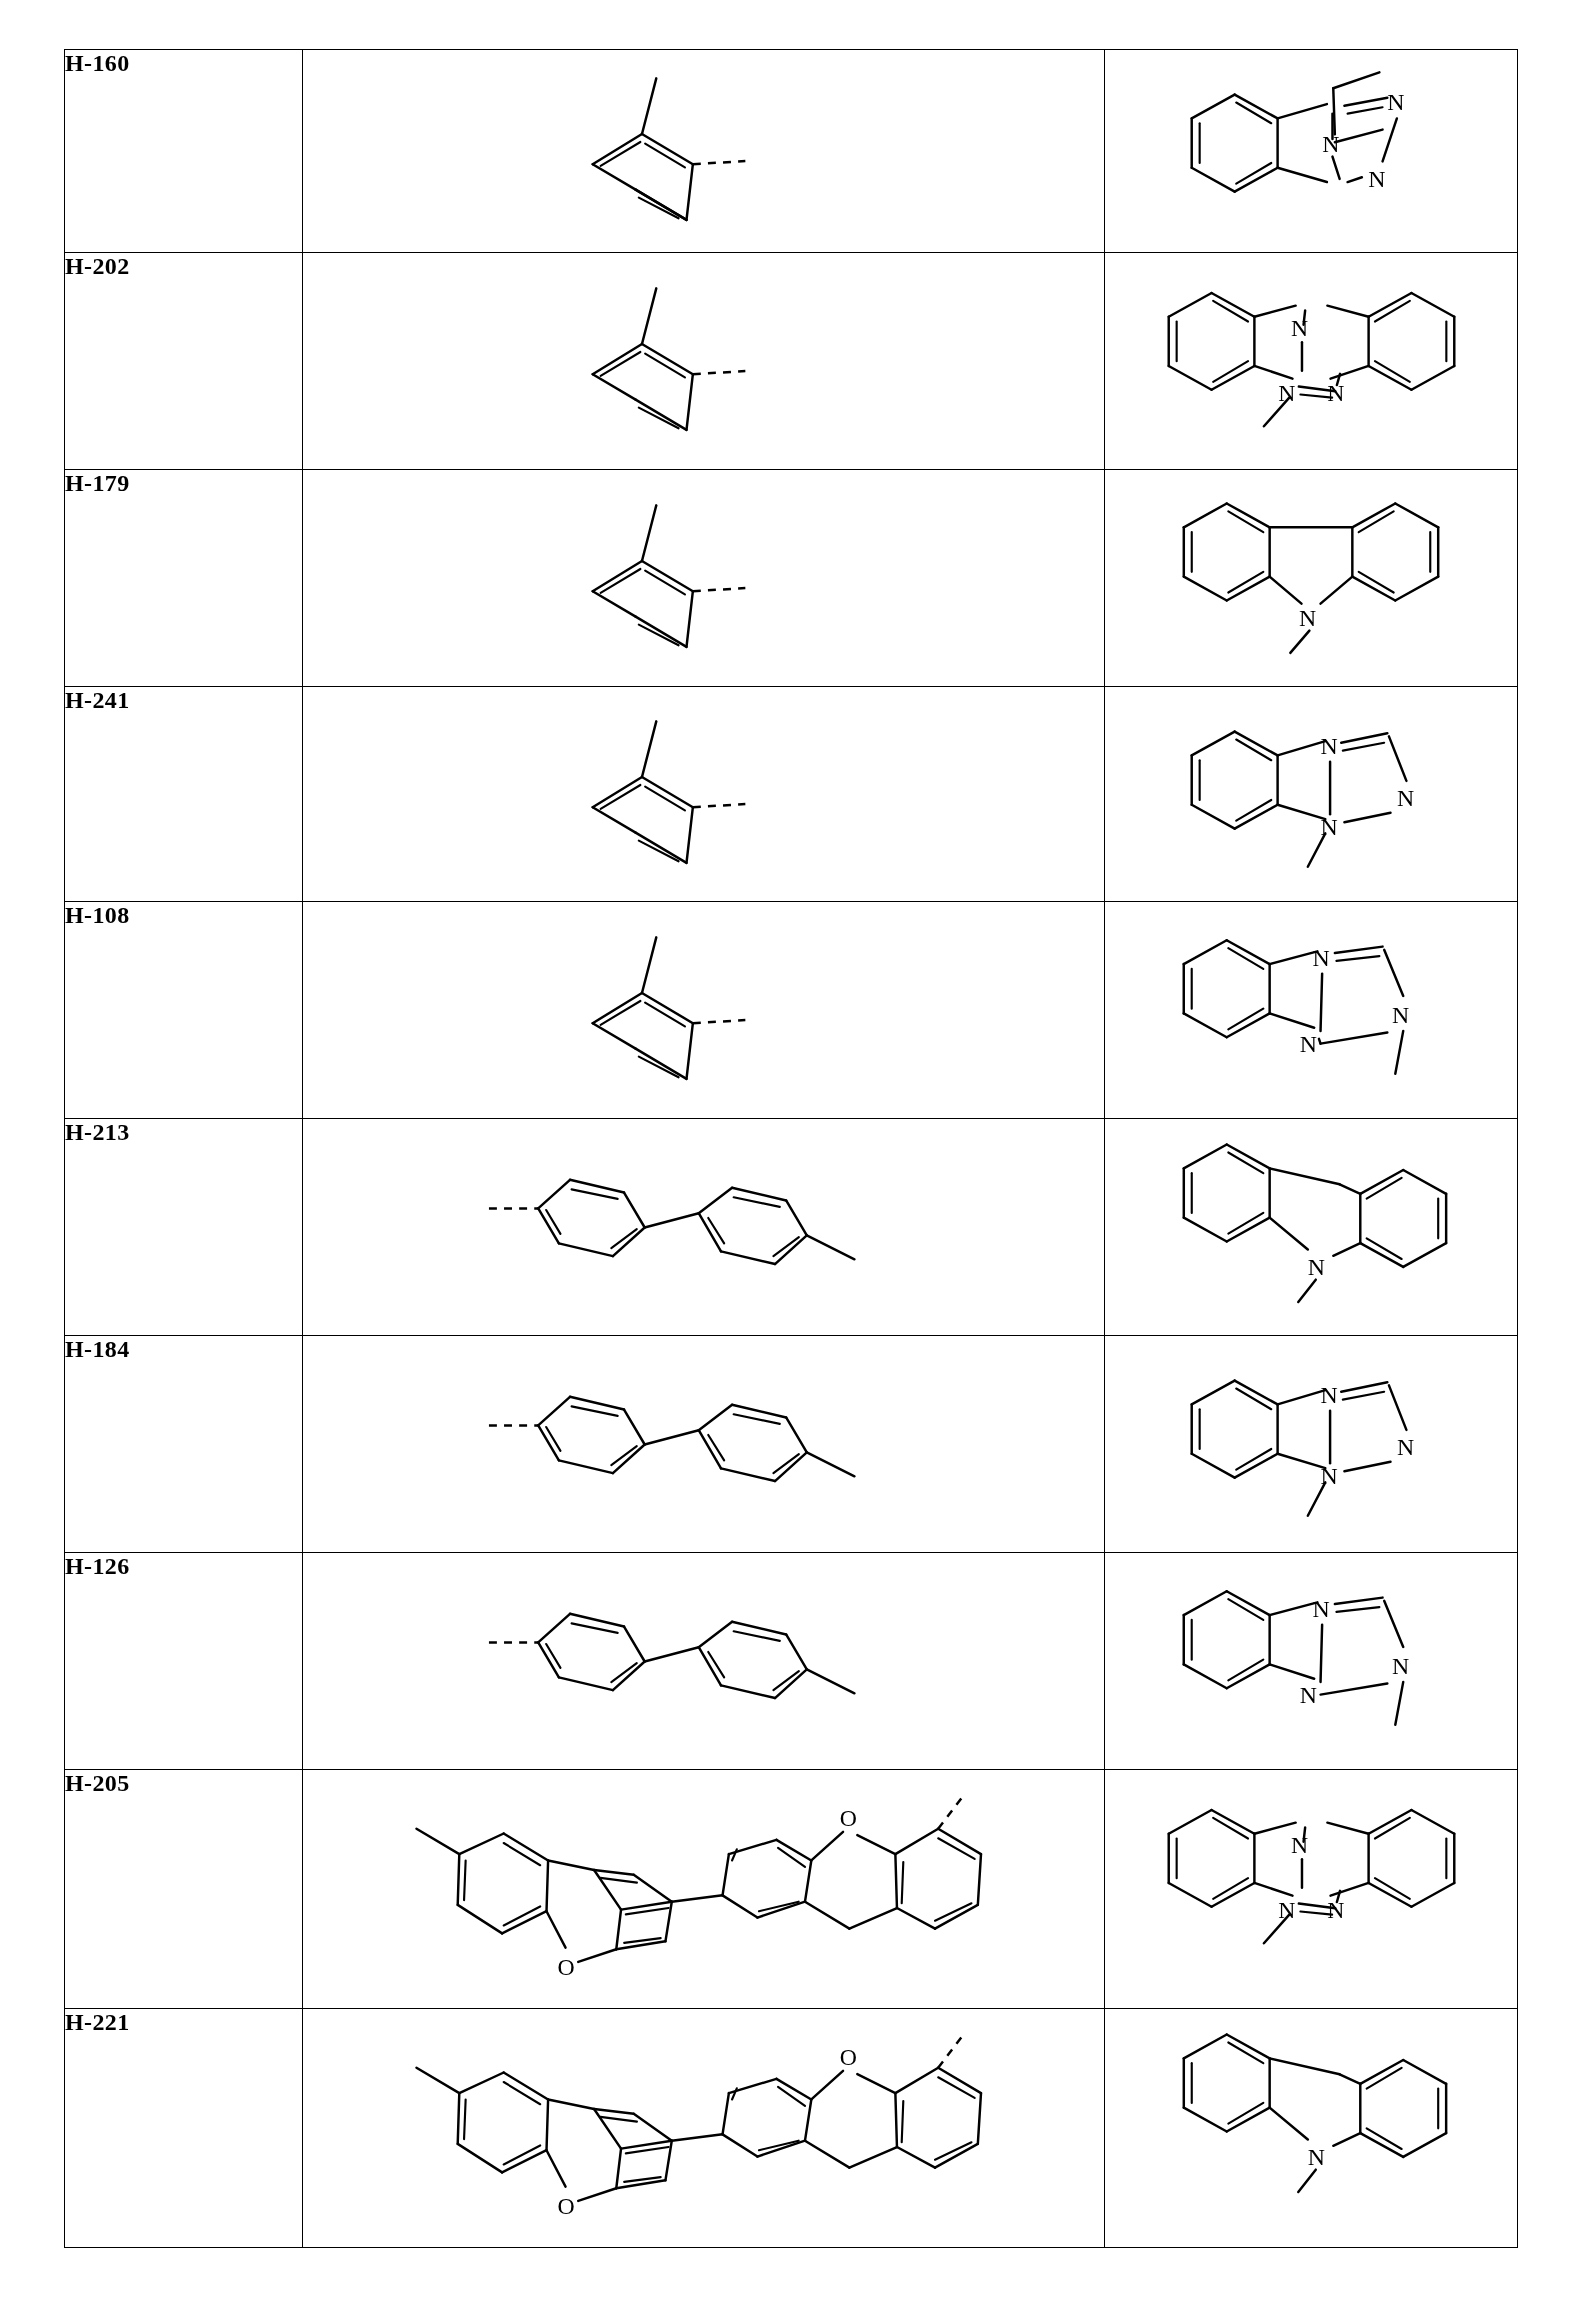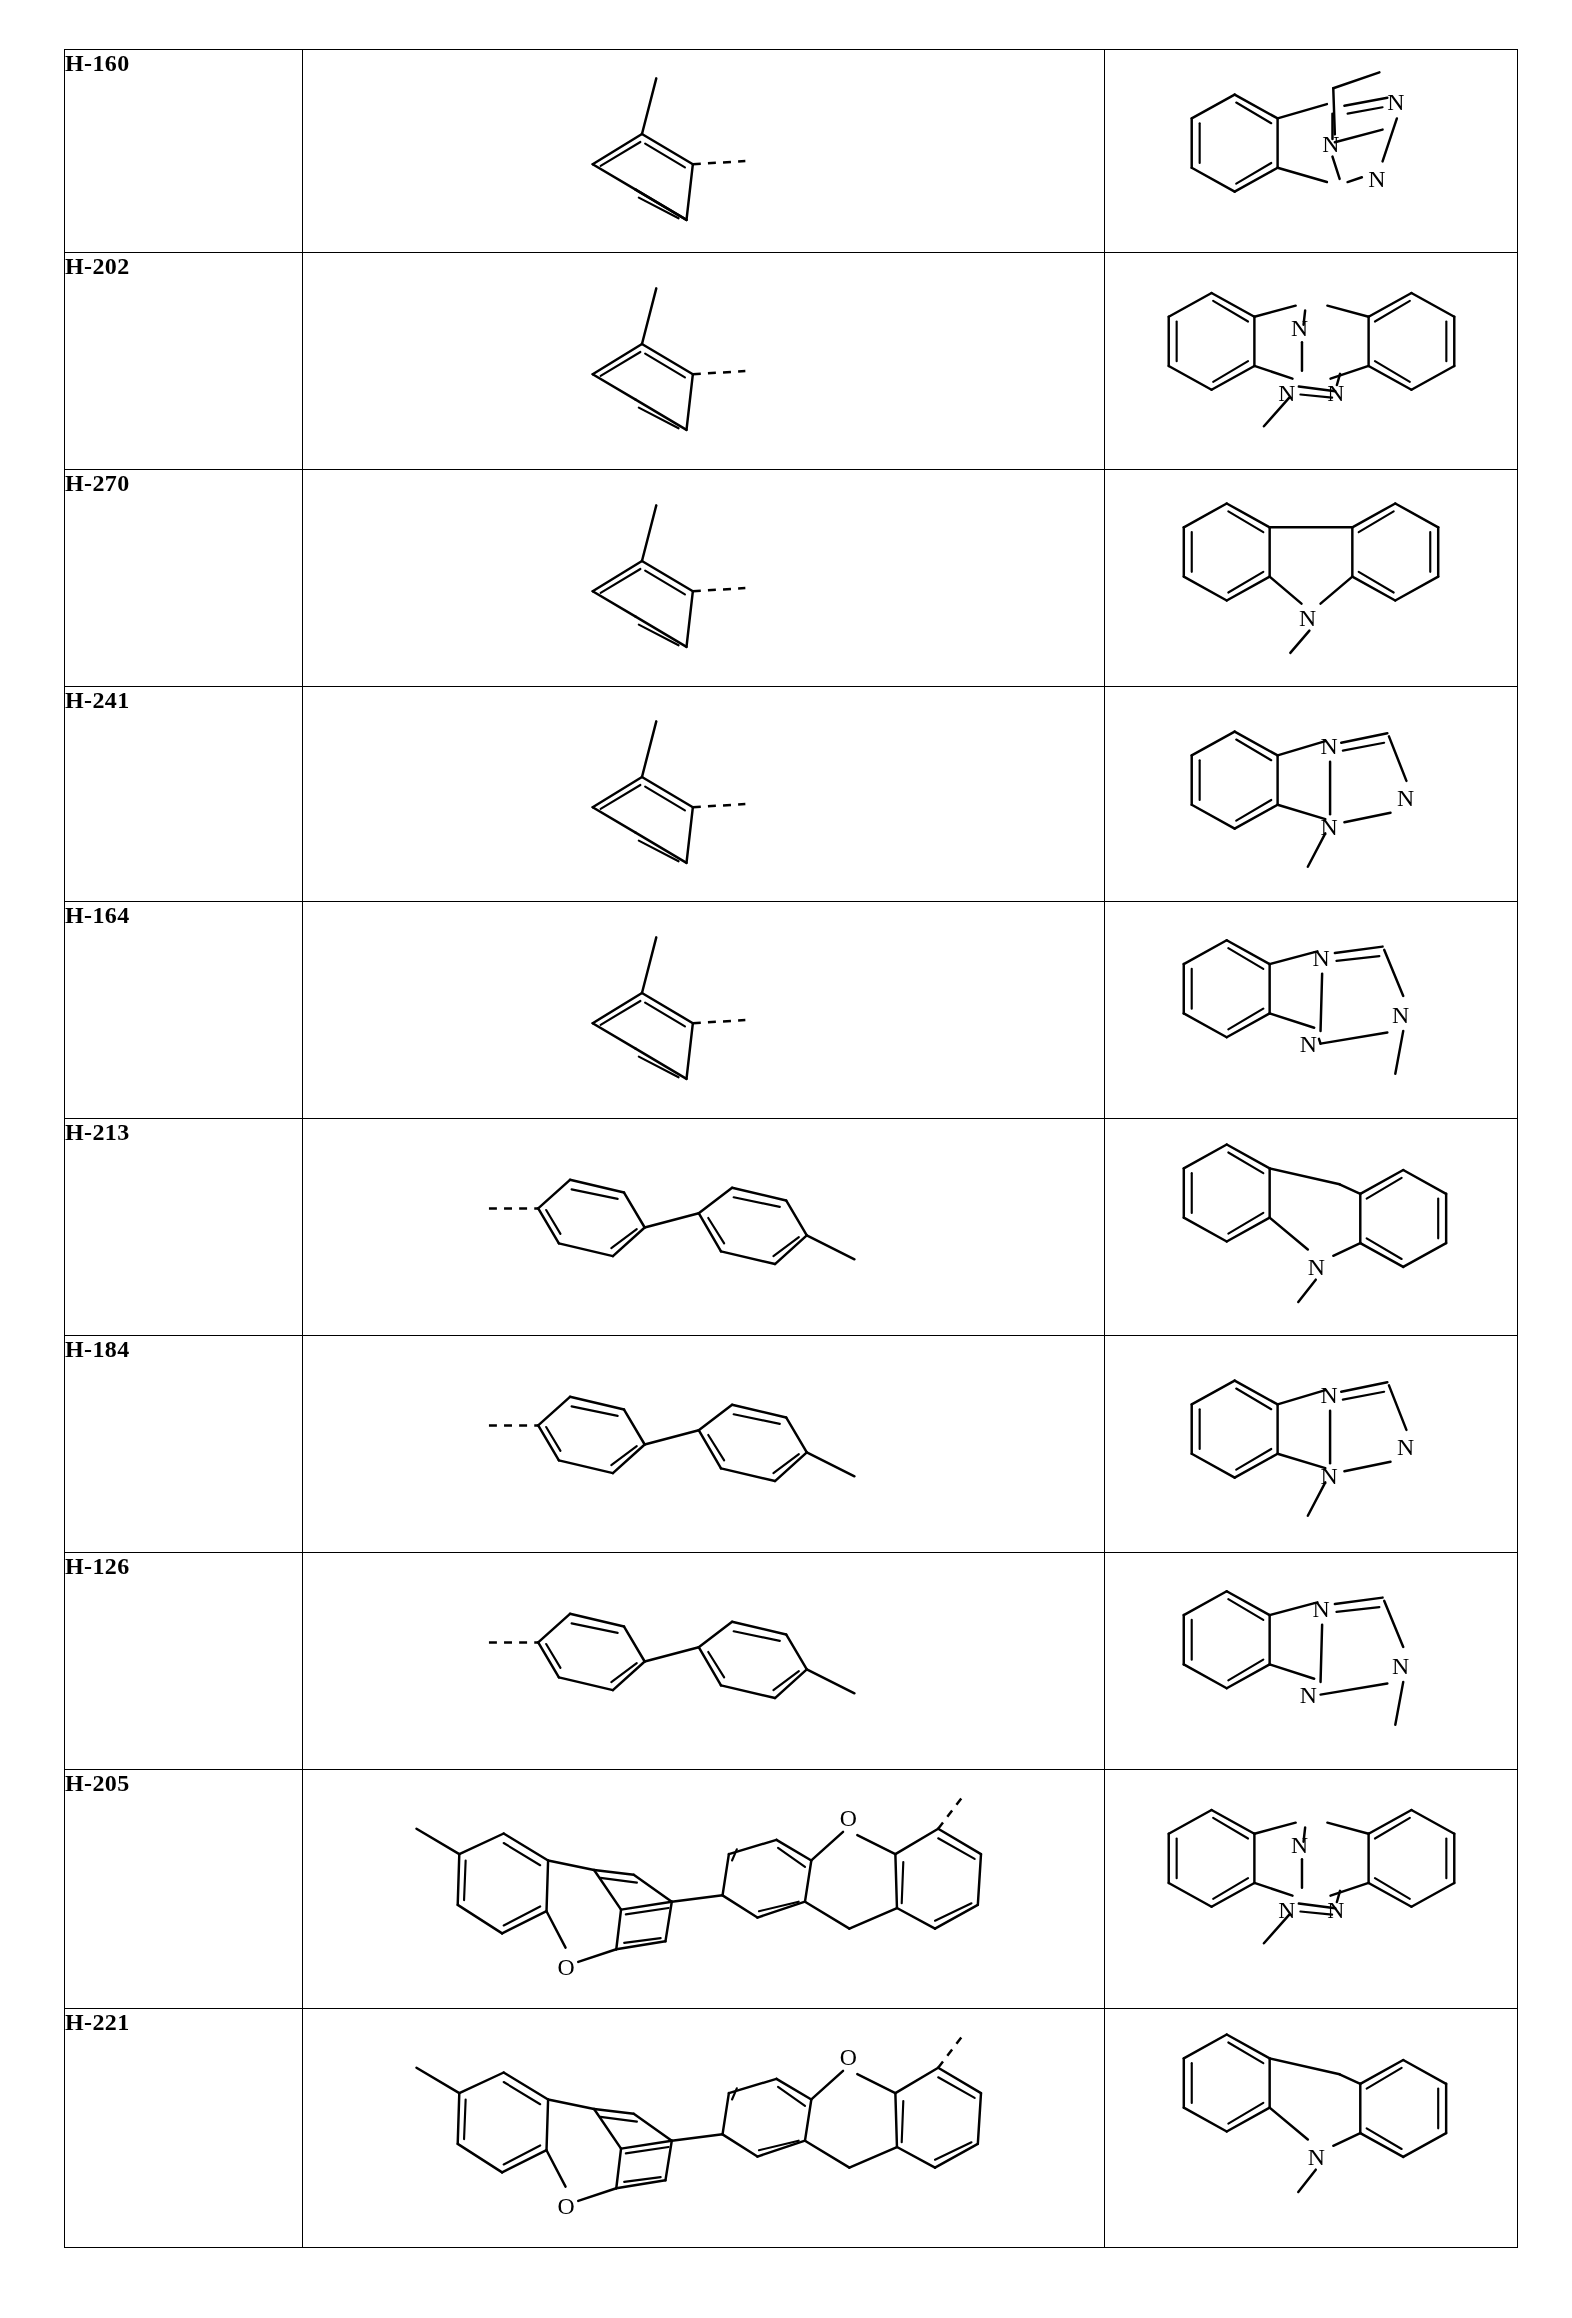--- a/index.html
+++ b/index.html
@@ -202,21 +202,21 @@
               <path class="bond-thin" d="M206 178 L246 182"></path>
               <path class="bond" d="M252 166 L256 152"></path>
 
               <path class="bond" d="M192 182 L160 218"></path>
             </svg>
           </div>
         </td>
       </tr>
 
       <tr>
-        <td class="label-cell">H-270</td>
+        <td class="label-cell">H-179</td>
         <td style="height:216px;">
           <div class="cell-inner mid-left">
             <svg width="334" height="175" viewBox="0 0 420 220">
               <path class="bond" d="M150 18 L132 88"></path>
               <path class="bond" d="M132 88 L196 126"></path>
               <path class="bond" d="M196 126 L188 196"></path>
               <path class="bond" d="M188 196 L124 158"></path>
               <path class="bond" d="M124 158 L70 126"></path>
               <path class="bond" d="M70 126 L132 88"></path>
               <path class="bond-thin" d="M136 100 L186 130"></path>
@@ -305,21 +305,21 @@
               <text x="318" y="150">N</text>
               <path class="bond" d="M310 158 L252 170"></path>
 
               <path class="bond" d="M228 184 L206 226"></path>
             </svg>
           </div>
         </td>
       </tr>
 
       <tr>
-        <td class="label-cell">H-164</td>
+        <td class="label-cell">H-108</td>
         <td style="height:216px;">
           <div class="cell-inner mid-left">
             <svg width="334" height="175" viewBox="0 0 420 220">
               <path class="bond" d="M150 18 L132 88"></path>
               <path class="bond" d="M132 88 L196 126"></path>
               <path class="bond" d="M196 126 L188 196"></path>
               <path class="bond" d="M188 196 L124 158"></path>
               <path class="bond" d="M124 158 L70 126"></path>
               <path class="bond" d="M70 126 L132 88"></path>
               <path class="bond-thin" d="M136 100 L186 130"></path>

